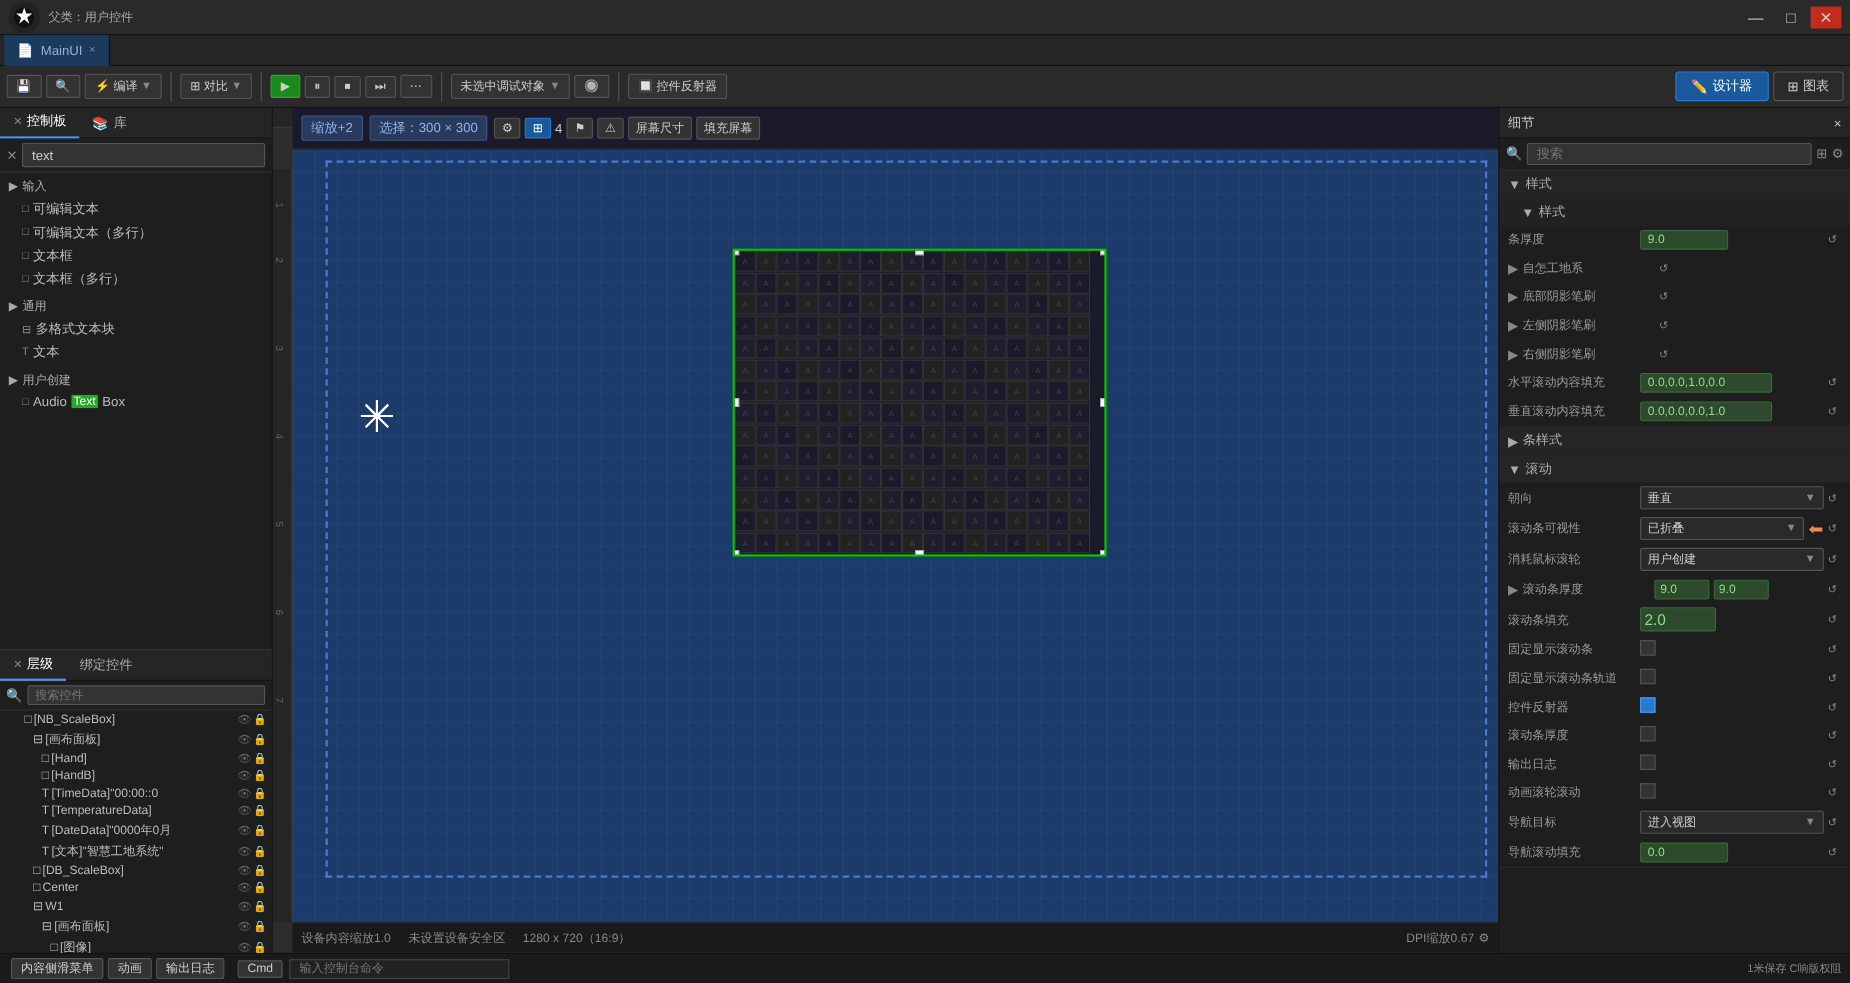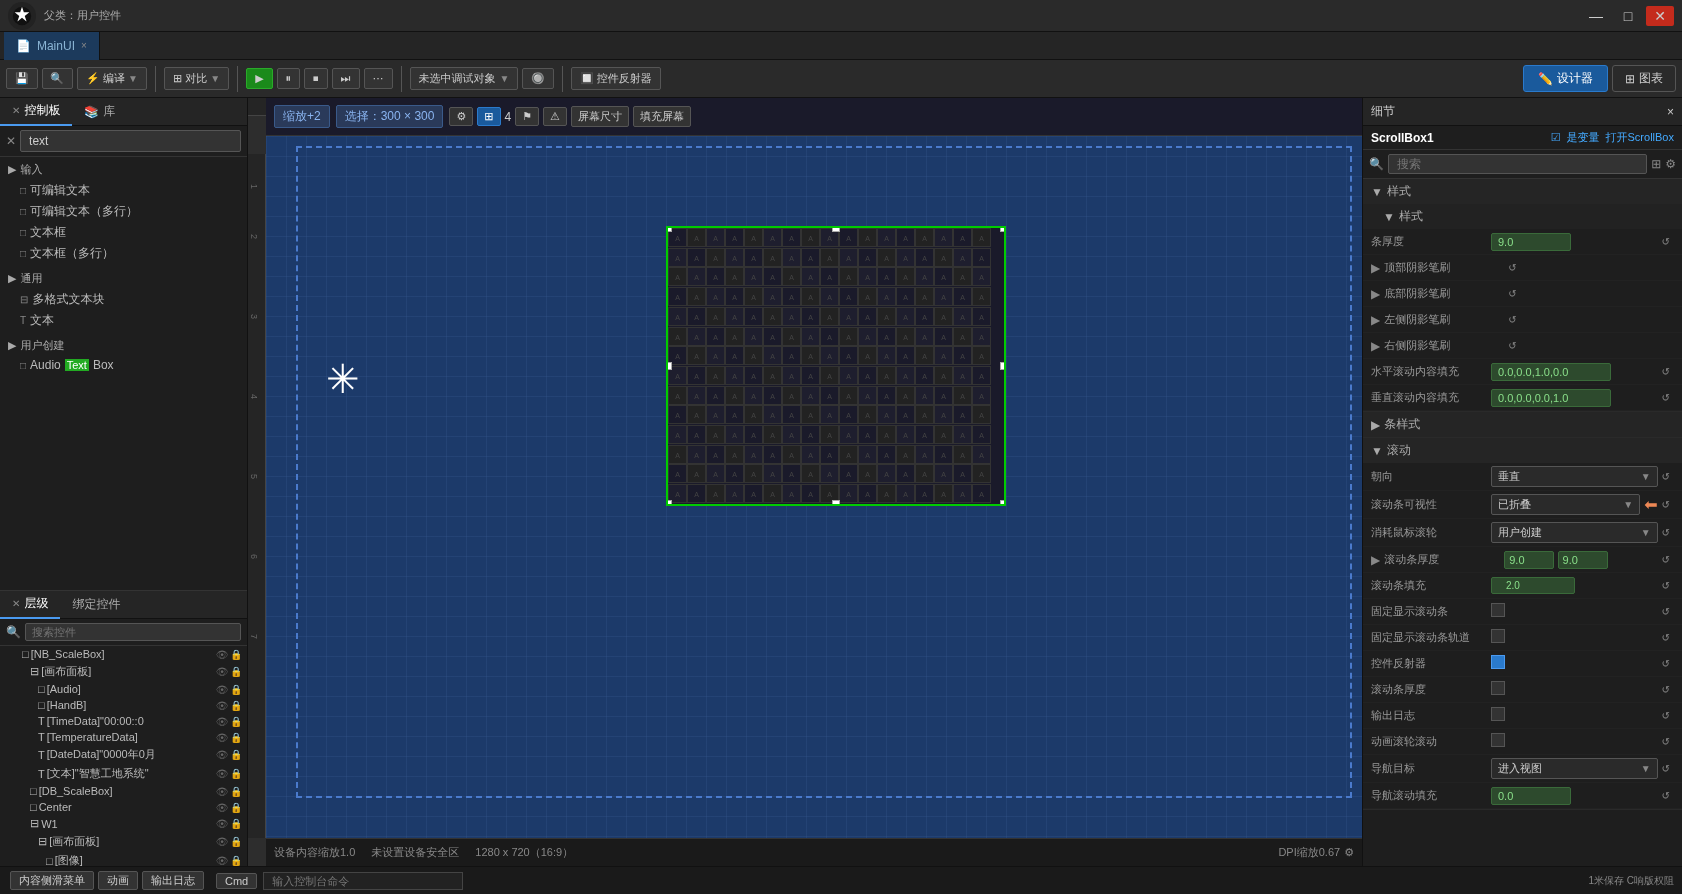--- a/index.html
+++ b/index.html
@@ -289,21 +289,21 @@
           <div class="layer-item">
             <span class="indent" style="width: 24px;"></span>
             <span class="item-icon">⊟</span>
             <span>[画布面板]</span>
             <span class="eye-icon">👁</span>
             <span class="lock-icon">🔒</span>
           </div>
           <div class="layer-item">
             <span class="indent" style="width: 32px;"></span>
             <span class="item-icon">□</span>
-            <span>[Audio]</span>
+            <span>[Hand]</span>
             <span class="eye-icon">👁</span>
             <span class="lock-icon">🔒</span>
           </div>
           <div class="layer-item">
             <span class="indent" style="width: 32px;"></span>
             <span class="item-icon">□</span>
             <span>[HandB]</span>
             <span class="eye-icon">👁</span>
             <span class="lock-icon">🔒</span>
           </div>
@@ -690,26 +690,20 @@
       </div>
     </div>
   </div>
 
   <div id="right-panel">
     <div id="right-panel-header">
       <span>细节</span>
       <span>×</span>
     </div>
 
-    <div id="scrollbox-header">
-      <span class="name">ScrollBox1</span>
-      <span class="is-var">☑</span>
-      <span class="is-var">是变量</span>
-      <button class="open-btn">打开ScrollBox</button>
-    </div>
 
     <div id="right-search">
       <span style="color:#888;">🔍</span>
       <input type="text" style="background: rgb(51, 51, 51); border: 1px solid rgb(85, 85, 85); color: rgb(204, 204, 204); padding: 2px 8px; flex: 1 1 0%; font-size: 12px; outline: none; border-radius: 2px;" placeholder="搜索">
       <div class="icons">
         <span>⊞</span>
         <span>⚙</span>
       </div>
     </div>
 
@@ -728,21 +722,21 @@
         <div class="prop-row">
           <span class="prop-label">条厚度</span>
           <div class="prop-value">
             <input type="text" value="9.0" style="background: rgb(45, 74, 45); border: 1px solid rgb(58, 106, 58); color: rgb(138, 223, 138); padding: 2px 6px; width: 80px; font-size: 11px; outline: none;">
           </div>
           <span class="prop-action">↺</span>
         </div>
 
         <div class="prop-row">
           <span style="color:#888;margin-right:4px;">▶</span>
-          <span class="prop-label">顶部阴影笔刷</span>
+          <span class="prop-label">自怎工地系</span>
           <span class="prop-action">↺</span>
         </div>
         <div class="prop-row">
           <span style="color:#888;margin-right:4px;">▶</span>
           <span class="prop-label">底部阴影笔刷</span>
           <span class="prop-action">↺</span>
         </div>
         <div class="prop-row">
           <span style="color:#888;margin-right:4px;">▶</span>
           <span class="prop-label">左侧阴影笔刷</span>
@@ -824,21 +818,21 @@
           <div class="prop-value two-inputs">
             <input type="text" value="9.0" style="background: rgb(45, 74, 45); border: 1px solid rgb(58, 106, 58); color: rgb(138, 223, 138); padding: 2px 4px; font-size: 11px; outline: none; width: 50px;">
             <input type="text" value="9.0" style="background: rgb(45, 74, 45); border: 1px solid rgb(58, 106, 58); color: rgb(138, 223, 138); padding: 2px 4px; font-size: 11px; outline: none; width: 50px;">
           </div>
           <span class="prop-action">↺</span>
         </div>
 
         <div class="prop-row">
           <span class="prop-label">滚动条填充</span>
           <div class="prop-value">
-            <input type="text" value="2.0" style="background: rgb(45, 74, 45); border: 1px solid rgb(58, 106, 58); color: rgb(138, 223, 138); padding: 2px 14px; width: 84px; font-size: 10px; outline: none;">
+            <input type="text" value="2.0" style="background: rgb(45, 74, 45); border: 1px solid rgb(58, 106, 58); color: rgb(138, 223, 138); padding: 2px 3px; width: 69px; font-size: 14px; outline: none;">
           </div>
           <span class="prop-action">↺</span>
         </div>
 
         <div class="prop-row">
           <span class="prop-label">固定显示滚动条</span>
           <div class="prop-value">
             <div class="checkbox-val"></div>
           </div>
           <span class="prop-action">↺</span>

